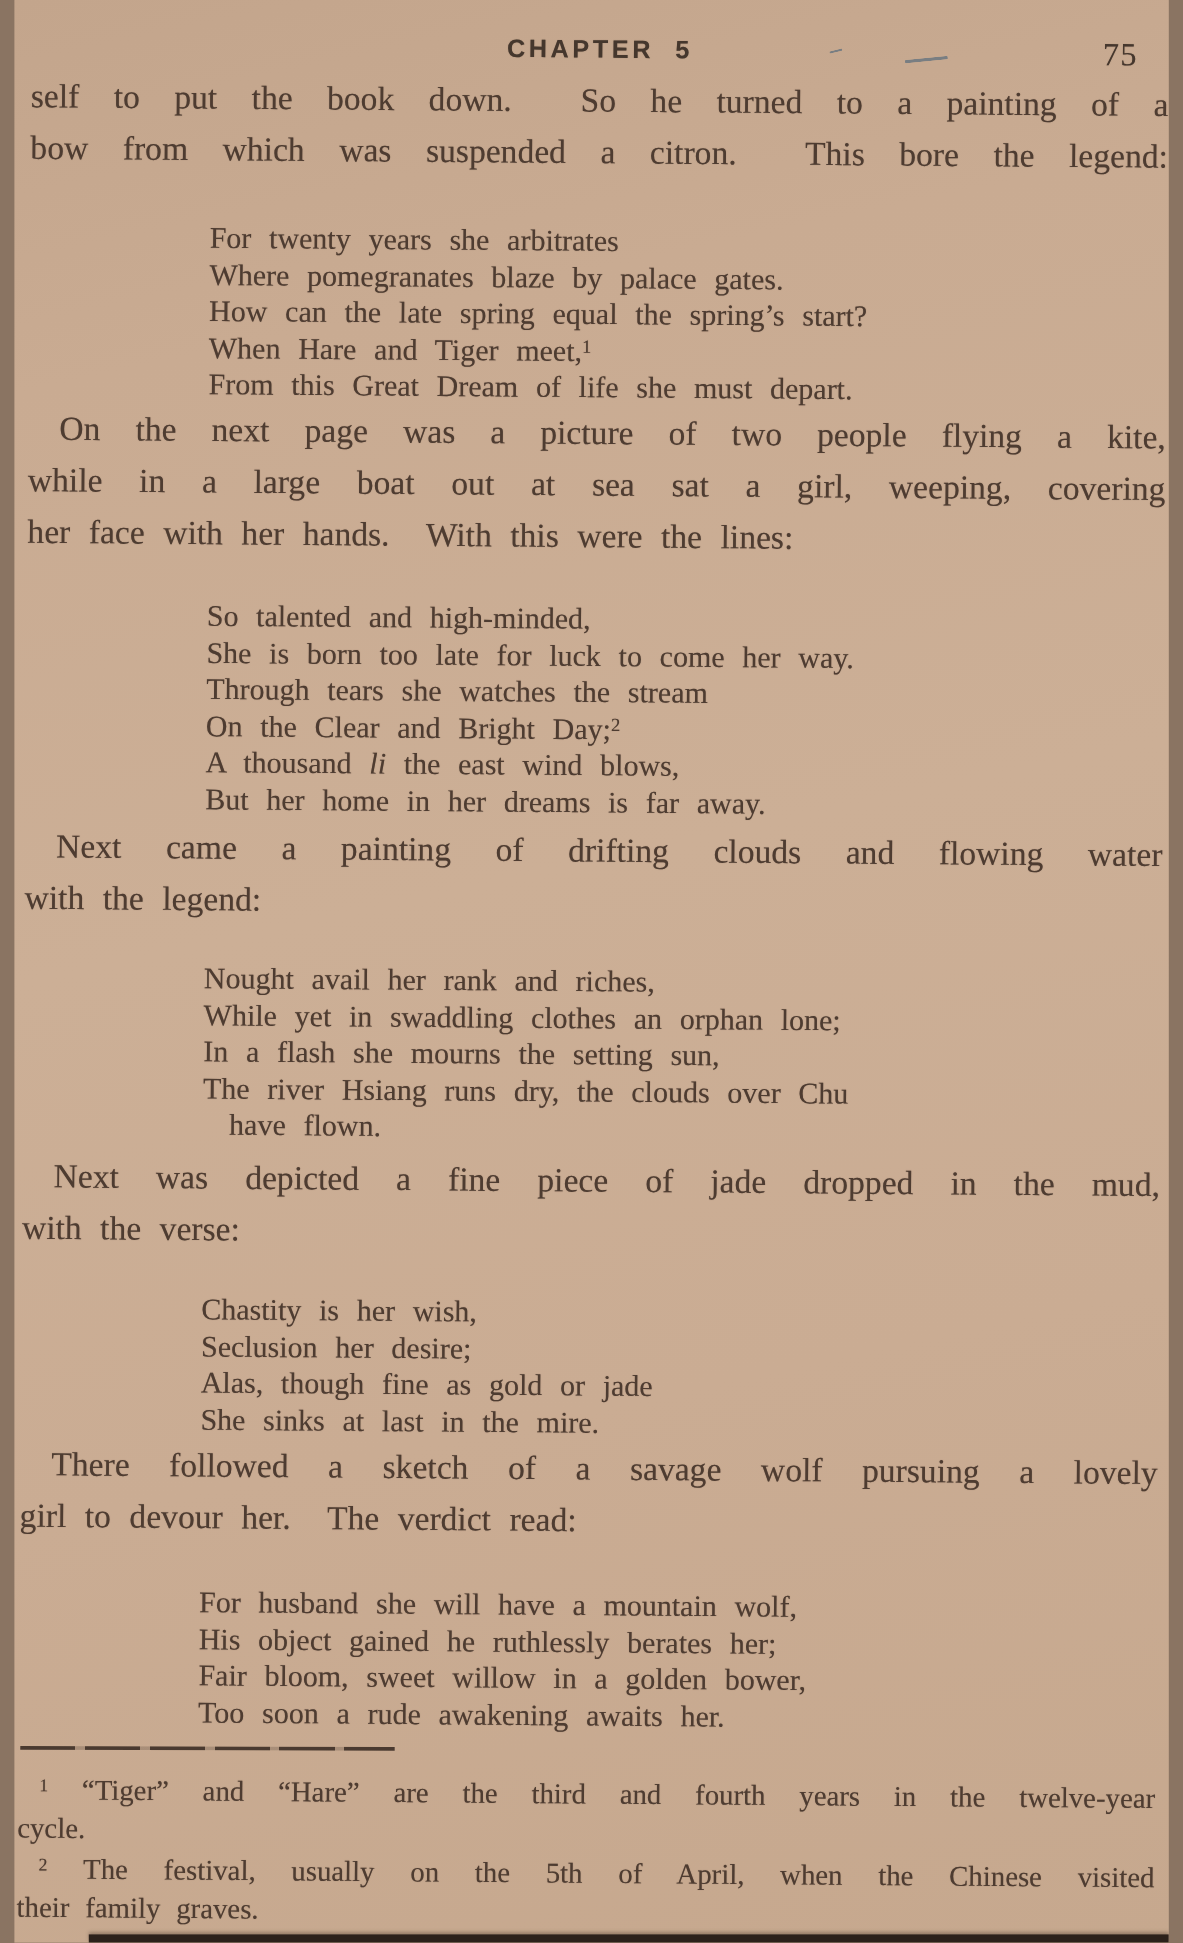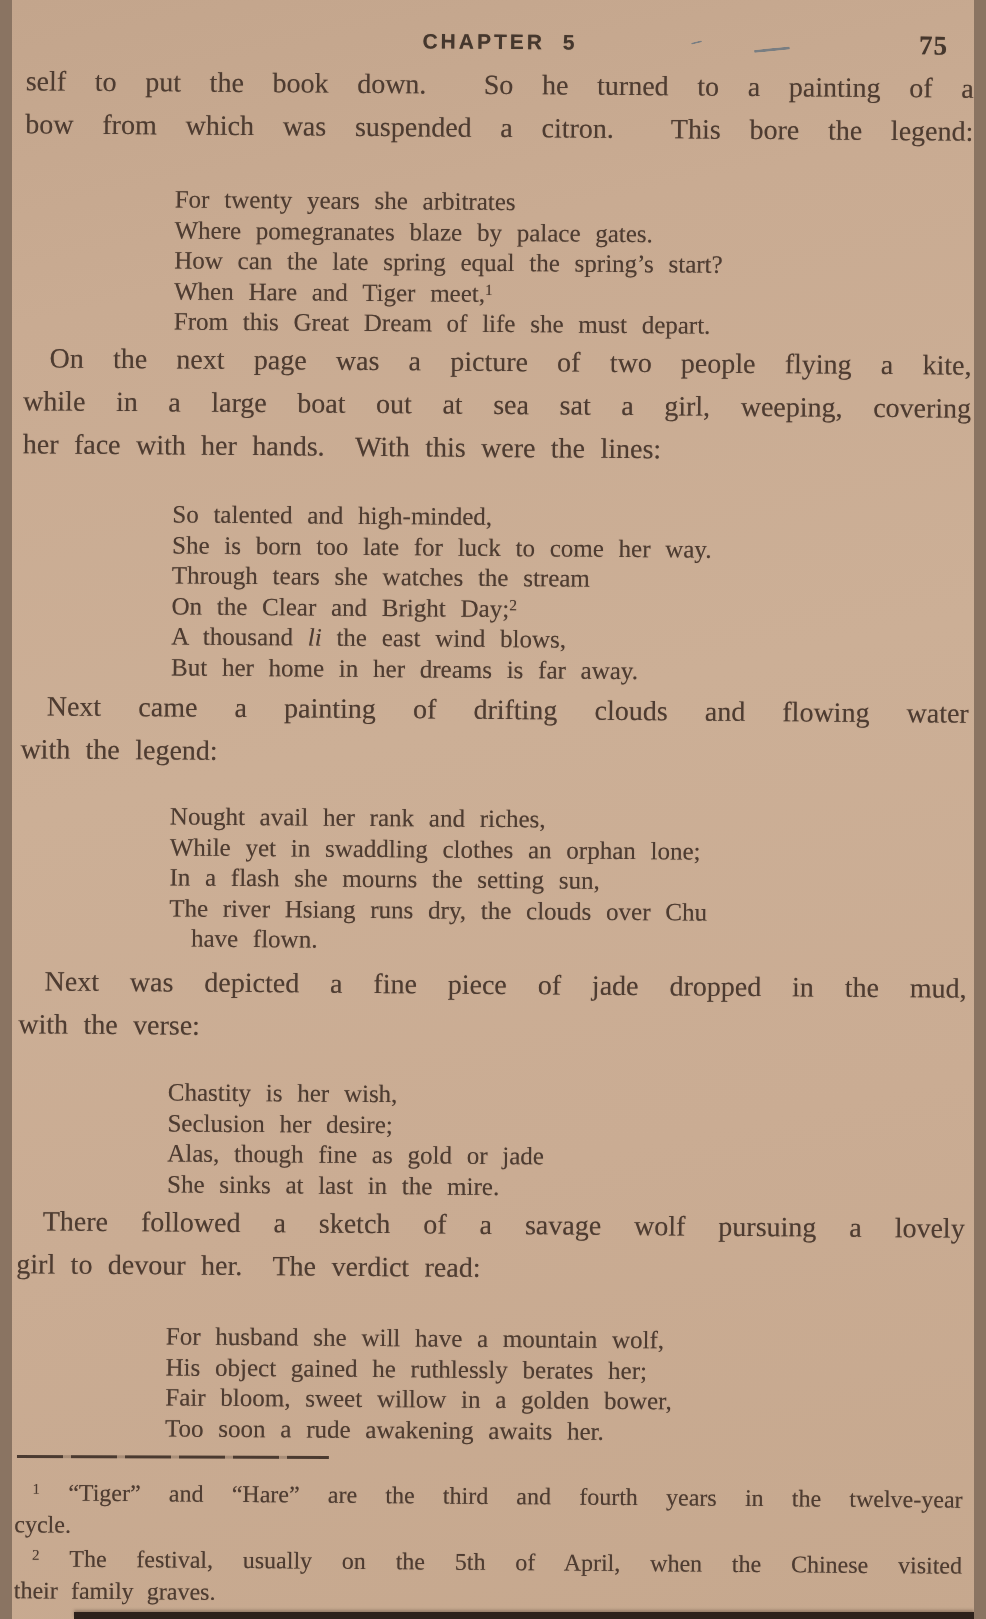--- a/index.html
+++ b/index.html
@@ -19,21 +19,21 @@
   }
   .txt{ text-shadow:0 0 0.7px rgba(78,60,49,0.55); }
   .running-head{
     position:absolute;top:30px;left:0;width:948px;text-align:center;
     font-family:"Liberation Sans","DejaVu Sans",sans-serif;
     font-weight:bold;font-size:21px;letter-spacing:3px;word-spacing:9px;
     color:#45372d;
   }
   .page-num{
     position:absolute;top:27px;right:26px;
-    font-size:27px;font-weight:bold;color:#45372d;letter-spacing:1px;
+    font-size:27px;font-weight:normal;color:#45372d;letter-spacing:1px;
   }
   .pen-mark{position:absolute;border-top:2px solid #66747f;opacity:.8;border-radius:2px;}
   .mark1{top:40px;left:665px;width:11px;transform:rotate(-14deg);}
   .mark2{top:46px;left:728px;width:36px;transform:rotate(-6deg);border-top-width:3px;}
   .para{position:absolute;left:0;width:948px;font-size:28px;line-height:43px;}
   .ln{display:block;}
   .ln-j{text-align:justify;text-align-last:justify;}
   .ln-l{text-align:left;word-spacing:0.30em;}
   .indent{text-indent:26px;}
   .poem{position:absolute;left:150px;font-size:25px;line-height:30.5px;}

